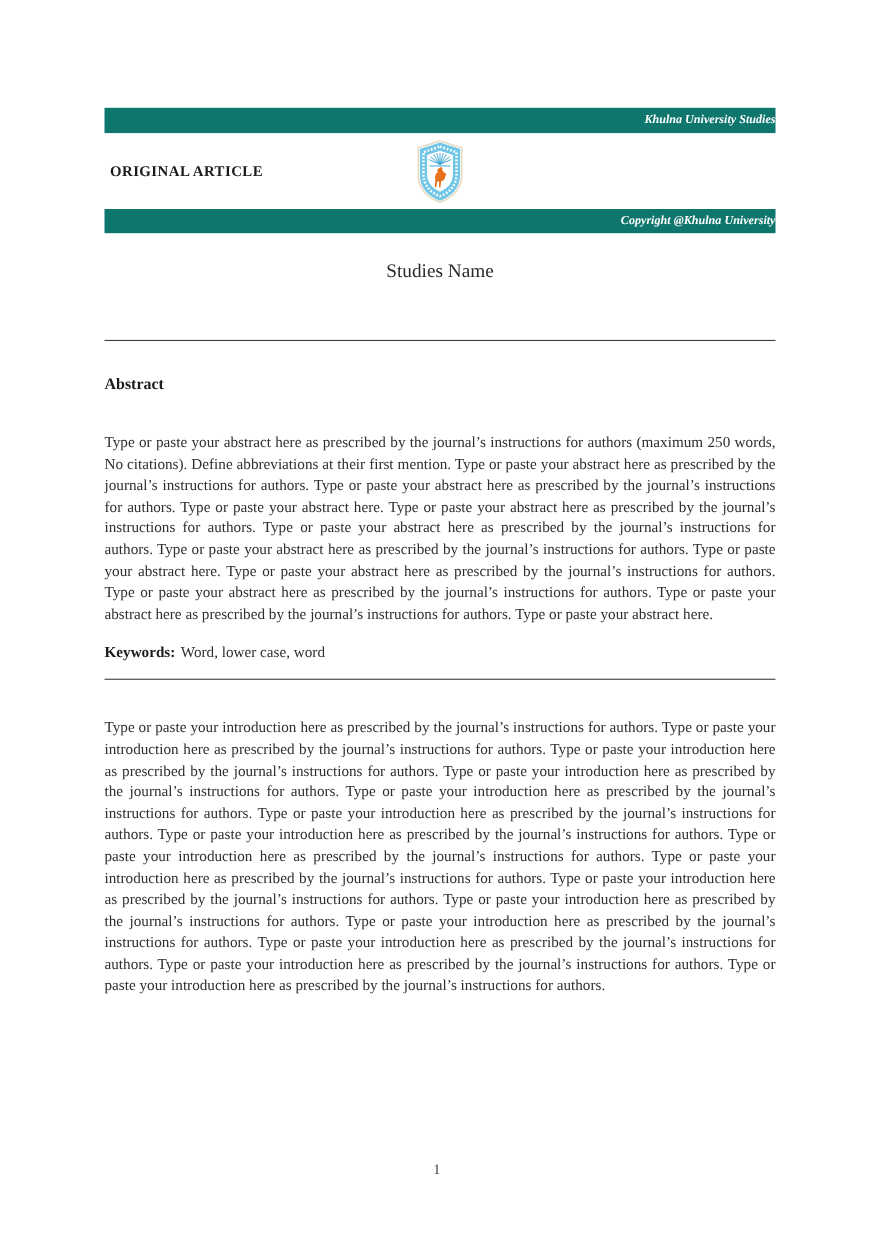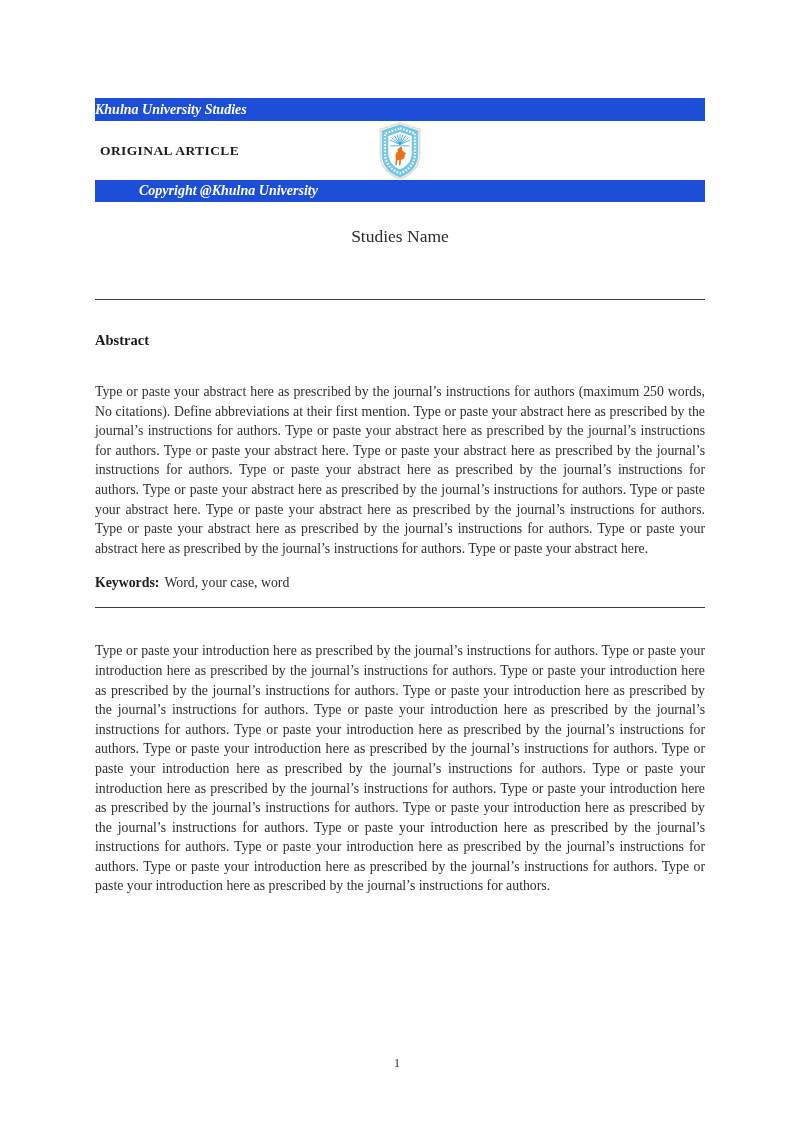--- a/index.html
+++ b/index.html
@@ -14,33 +14,33 @@
   .page {
     position: absolute; inset: 0;
     background: #ffffff;
   }
   .content {
     margin-left: 95px;
     width: 610px;
   }
   
   .banner {
-    background: #1d4ed8;
+    background: #0f766e;
     color: #ffffff;
-    text-align: left;
+    text-align: right;
     font-style: italic;
     font-weight: bold;
-    font-size: 14px;
+    font-size: 11px;
   }
   .banner-top { margin-top: 98px; height: 23px; line-height: 23px; }
   .banner-copyright { height: 22px; line-height: 22px; padding-left: 44px; }
   
   .header-row {
     position: relative;
-    height: 59px;
+    height: 69px;
     display: flex;
     align-items: center;
     justify-content: center;
   }
   .article-type {
     position: absolute;
     left: 5px; top: 50%;
     transform: translateY(-50%);
     font-weight: bold;
     font-size: 13.5px;
@@ -140,21 +140,21 @@
       <span>Copyright @Khulna University</span>
     </div>
 
     <div class="author">Studies Name</div>
 
     <hr class="rule rule-1">
 
     <h2 class="section-heading abstract-heading">Abstract</h2>
     <p class="body-text">Type or paste your abstract here as prescribed by the journal’s instructions for authors (maximum 250 words, No citations). Define abbreviations at their first mention. Type or paste your abstract here as prescribed by the journal’s instructions for authors. Type or paste your abstract here as prescribed by the journal’s instructions for authors. Type or paste your abstract here. Type or paste your abstract here as prescribed by the journal’s instructions for authors. Type or paste your abstract here as prescribed by the journal’s instructions for authors. Type or paste your abstract here as prescribed by the journal’s instructions for authors. Type or paste your abstract here. Type or paste your abstract here as prescribed by the journal’s instructions for authors. Type or paste your abstract here as prescribed by the journal’s instructions for authors. Type or paste your abstract here as prescribed by the journal’s instructions for authors. Type or paste your abstract here.</p>
     <p class="keywords">
-      <span class="keywords-label">Keywords:</span><span>Word, your case, word</span>
+      <span class="keywords-label">Keywords:</span><span>Word, lower case, word</span>
     </p>
 
     <hr class="rule rule-2">
 
     <p class="body-text">Type or paste your introduction here as prescribed by the journal’s instructions for authors. Type or paste your introduction here as prescribed by the journal’s instructions for authors. Type or paste your introduction here as prescribed by the journal’s instructions for authors. Type or paste your introduction here as prescribed by the journal’s instructions for authors. Type or paste your introduction here as prescribed by the journal’s instructions for authors. Type or paste your introduction here as prescribed by the journal’s instructions for authors. Type or paste your introduction here as prescribed by the journal’s instructions for authors. Type or paste your introduction here as prescribed by the journal’s instructions for authors. Type or paste your introduction here as prescribed by the journal’s instructions for authors. Type or paste your introduction here as prescribed by the journal’s instructions for authors. Type or paste your introduction here as prescribed by the journal’s instructions for authors. Type or paste your introduction here as prescribed by the journal’s instructions for authors. Type or paste your introduction here as prescribed by the journal’s instructions for authors. Type or paste your introduction here as prescribed by the journal’s instructions for authors. Type or paste your introduction here as prescribed by the journal’s instructions for authors.</p>
 
   </div>
 
   <div class="page-number">1</div>
 </div>

